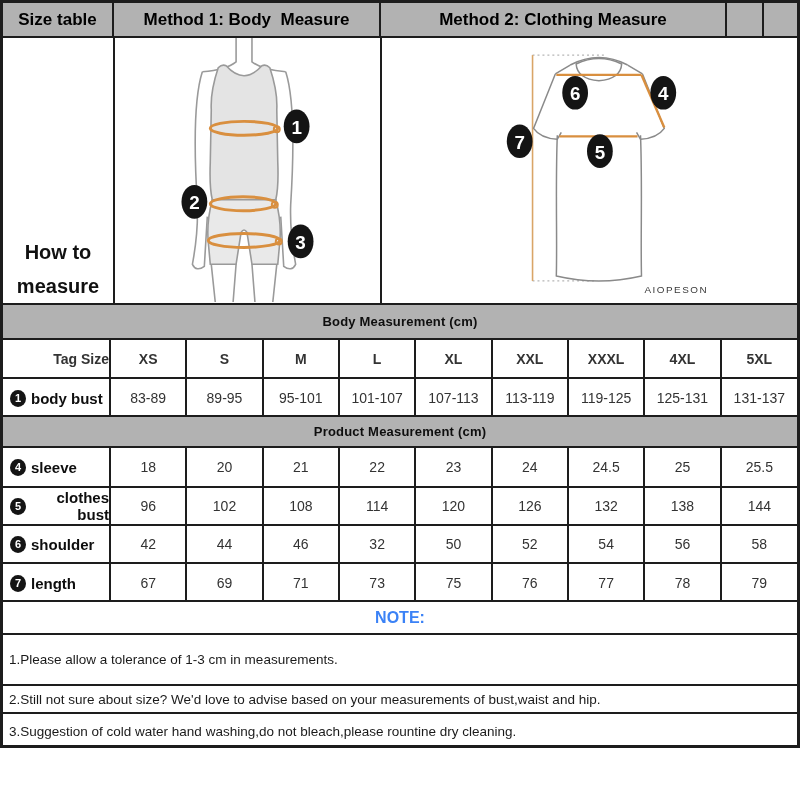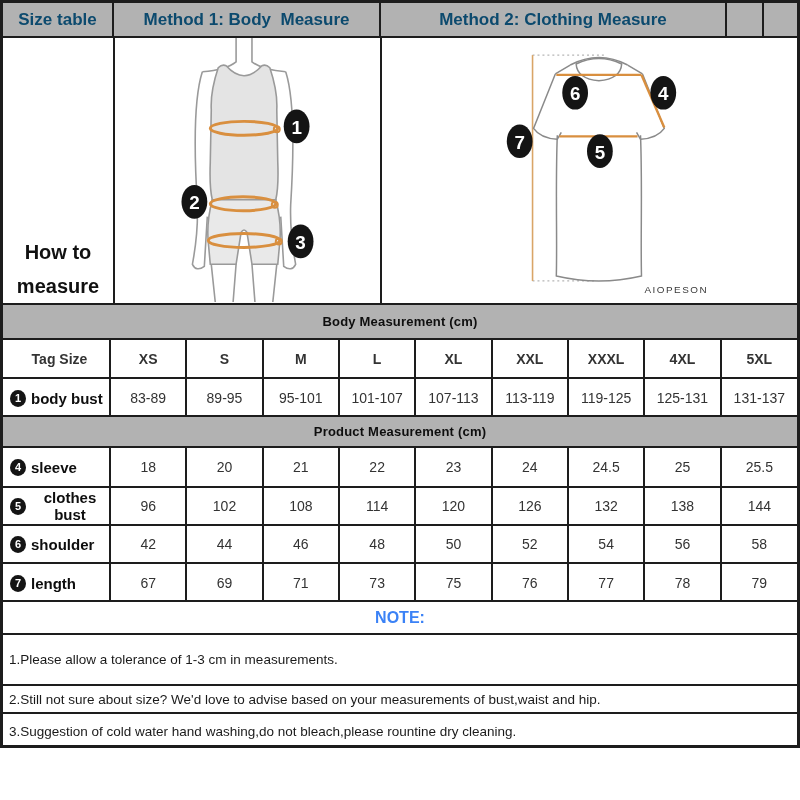--- a/index.html
+++ b/index.html
@@ -16,32 +16,32 @@
 
   
   table { border-collapse: collapse; border-style: hidden; table-layout: fixed; width: 100%; }
   td { border: 2px solid #1d1d1d; text-align: center; vertical-align: middle; overflow: hidden; }
 
   .graybar { background: #b2b2b2; display: flex; align-items: center; justify-content: center; }
   .bar-title { font-weight: bold; font-size: 13px; letter-spacing: 0.2px; color: #0e0e0e; }
   .ws-pre { white-space: pre; }
 
   .hdr-table { height: 100%; }
-  .hdr-table td { background: #b2b2b2; font-weight: bold; font-size: 17px; color: #0c4a6e; }
+  .hdr-table td { background: #b2b2b2; font-weight: bold; font-size: 17px; color: #000000; }
 
   .illus-row { display: flex; height: 267px; }
   .illus-row .cell + .cell { border-left: 2px solid #1d1d1d; }
   .cell-howto { flex: 0 0 110px; display: flex; flex-direction: column; align-items: center; justify-content: flex-end;
                 font-weight: bold; font-size: 20px; line-height: 1.7; }
   .cell-body { flex: 0 0 267px; position: relative; }
   .cell-shirt { flex: 1 1 auto; position: relative; }
   .cell-body svg, .cell-shirt svg { display: block; width: 100%; height: 100%; }
 
   .size-table td { font-size: 14px; color: #333; }
-  .size-table td.lbl { text-align: center; padding-left: 7px; }
+  .size-table td.lbl { text-align: right; padding-left: 7px; }
   .red-bold { color: #e01e1e; font-weight: bold; font-size: 15px; }
   .tag-label { font-size: 17px; }
   .row-label { font-weight: bold; font-size: 15px; color: #0e0e0e; display: flex; align-items: center; gap: 5px; }
   .num-badge { display: inline-flex; flex: 0 0 auto; width: 16px; height: 17px; border-radius: 50%;
                background: #141414; color: #fff; font-size: 11px; font-weight: bold;
                align-items: center; justify-content: center; }
 
   .note-bar { display: flex; align-items: center; justify-content: center; background: #fff; }
   .note-title { color: #3b82f6; font-weight: bold; font-size: 16px; }
   .note-line { display: flex; align-items: center; padding-left: 6px; font-size: 13.5px; color: #1a1a1a; background: #fff; }
@@ -265,21 +265,21 @@
       <tr style="height:38px;">
         <td class="lbl">
           <span class="row-label">
             <span class="num-badge">6</span>
             <span>shoulder</span>
           </span>
         </td>
         <td>42</td>
         <td>44</td>
         <td>46</td>
-        <td>48</td>
+        <td>32</td>
         <td>50</td>
         <td>52</td>
         <td>54</td>
         <td>56</td>
         <td>58</td>
       </tr>
       <tr style="height:39px;">
         <td class="lbl">
           <span class="row-label">
             <span class="num-badge">7</span>

